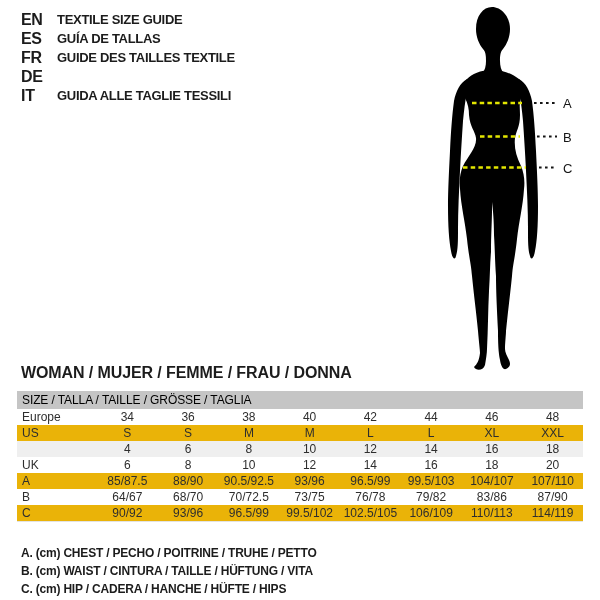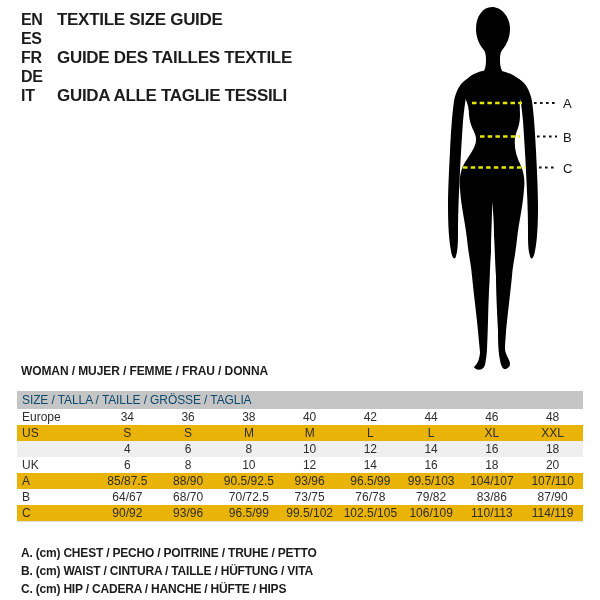--- a/index.html
+++ b/index.html
@@ -5,28 +5,28 @@
   html,body{margin:0;padding:0;}
   body{
     width:600px;height:600px;position:relative;background:#ffffff;
     font-family:"Liberation Sans","DejaVu Sans",sans-serif;
     color:#1c1c1c;overflow:hidden;
   }
   
   .langs{position:absolute;left:21px;top:10px;}
   .lang-row{display:flex;height:19px;line-height:19px;}
   .lang-code{width:36px;font-size:16px;font-weight:700;letter-spacing:-0.3px;}
-  .lang-label{font-size:17px;font-weight:700;letter-spacing:-0.3px;white-space:nowrap;}
+  .lang-label{font-size:13px;font-weight:700;letter-spacing:-0.3px;white-space:nowrap;}
   
   .figure{position:absolute;left:430px;top:0;width:150px;height:380px;}
   
-  .woman-title{position:absolute;left:21px;top:364px;font-size:12px;font-weight:700;letter-spacing:-0.1px;}
+  .woman-title{position:absolute;left:21px;top:364px;font-size:16px;font-weight:700;letter-spacing:-0.1px;}
   
   .size-table{position:absolute;left:17px;top:391px;width:566px;border-bottom:1px solid #e3e3e3;}
-  .thead{height:18px;line-height:18px;background:#c5c5c5;font-size:12px;color:#0c4a6e;
+  .thead{height:18px;line-height:18px;background:#c5c5c5;font-size:12px;color:#000000;
          padding-left:5px;letter-spacing:-0.1px;}
   .trow{display:flex;height:16px;line-height:16px;font-size:12px;color:#2e2e2e;}
   .trow.shade{background:#eab308;}
   .trow.shade-light{background:#efefef;}
   .tlabel{width:80px;padding-left:5px;text-align:left;box-sizing:border-box;}
   .tcell{flex:1;text-align:center;}
   
   .legend{position:absolute;left:21px;top:544px;}
   .legend-item{height:18px;line-height:18px;font-size:12px;font-weight:700;
                letter-spacing:-0.2px;white-space:nowrap;}
@@ -34,20 +34,21 @@
 </head>
 <body>
 
 <div class="langs">
   <div class="lang-row">
     <span class="lang-code">EN</span>
     <span class="lang-label">TEXTILE SIZE GUIDE</span>
   </div>
   <div class="lang-row">
     <span class="lang-code">ES</span>
+    <span class="lang-label">GUÍA DE TALLAS</span>
   </div>
   <div class="lang-row">
     <span class="lang-code">FR</span>
     <span class="lang-label">GUIDE DES TAILLES TEXTILE</span>
   </div>
   <div class="lang-row">
     <span class="lang-code">DE</span>
   </div>
   <div class="lang-row">
     <span class="lang-code">IT</span>

